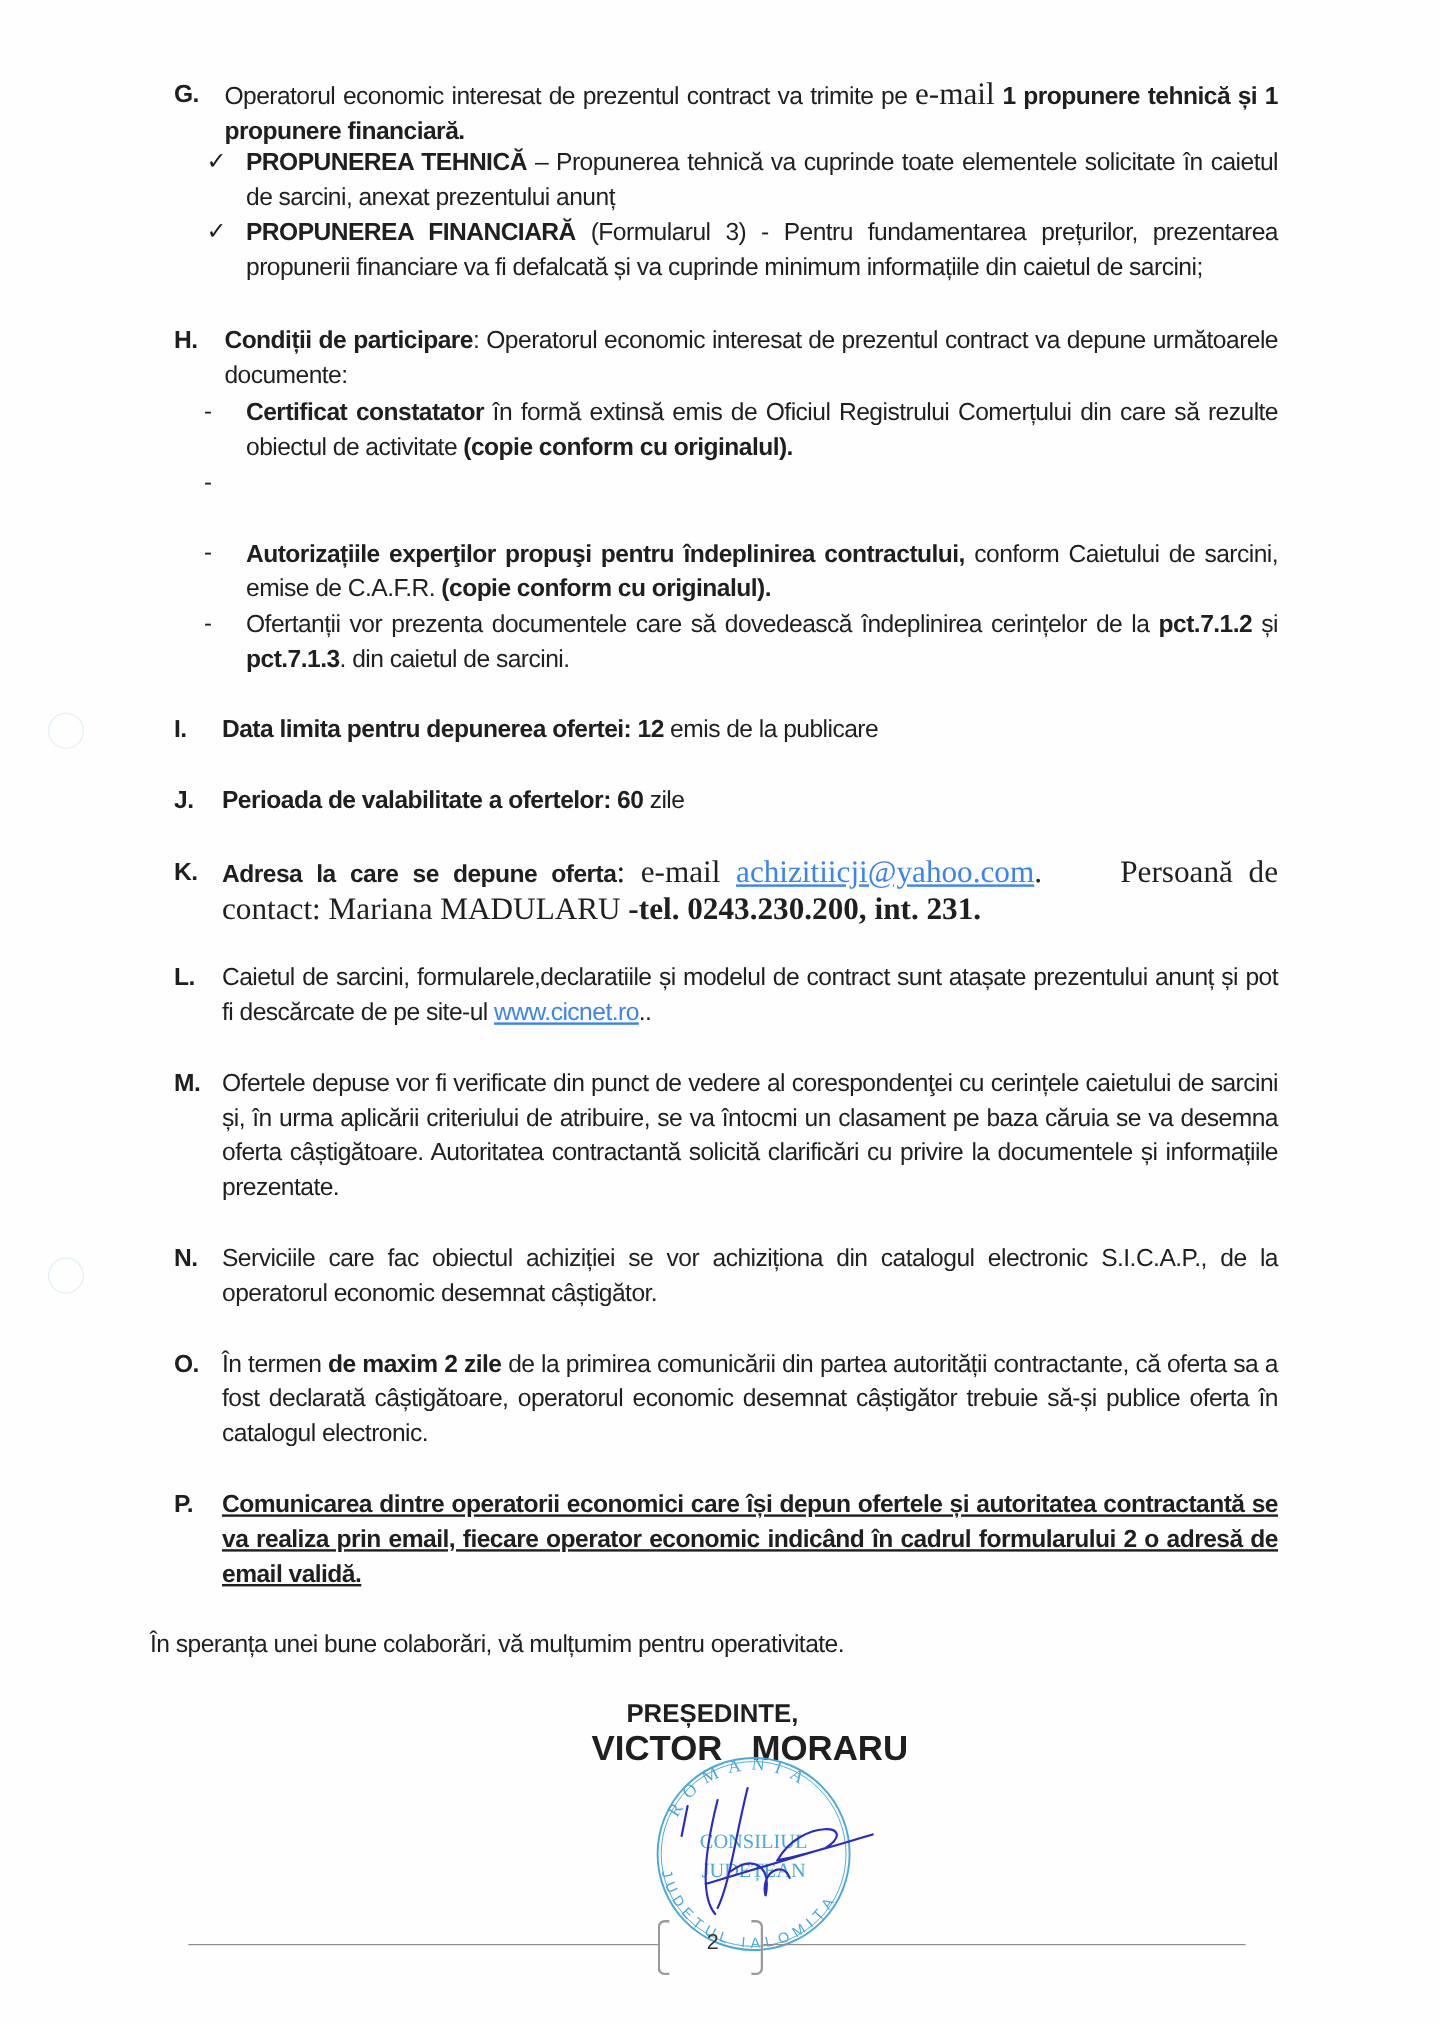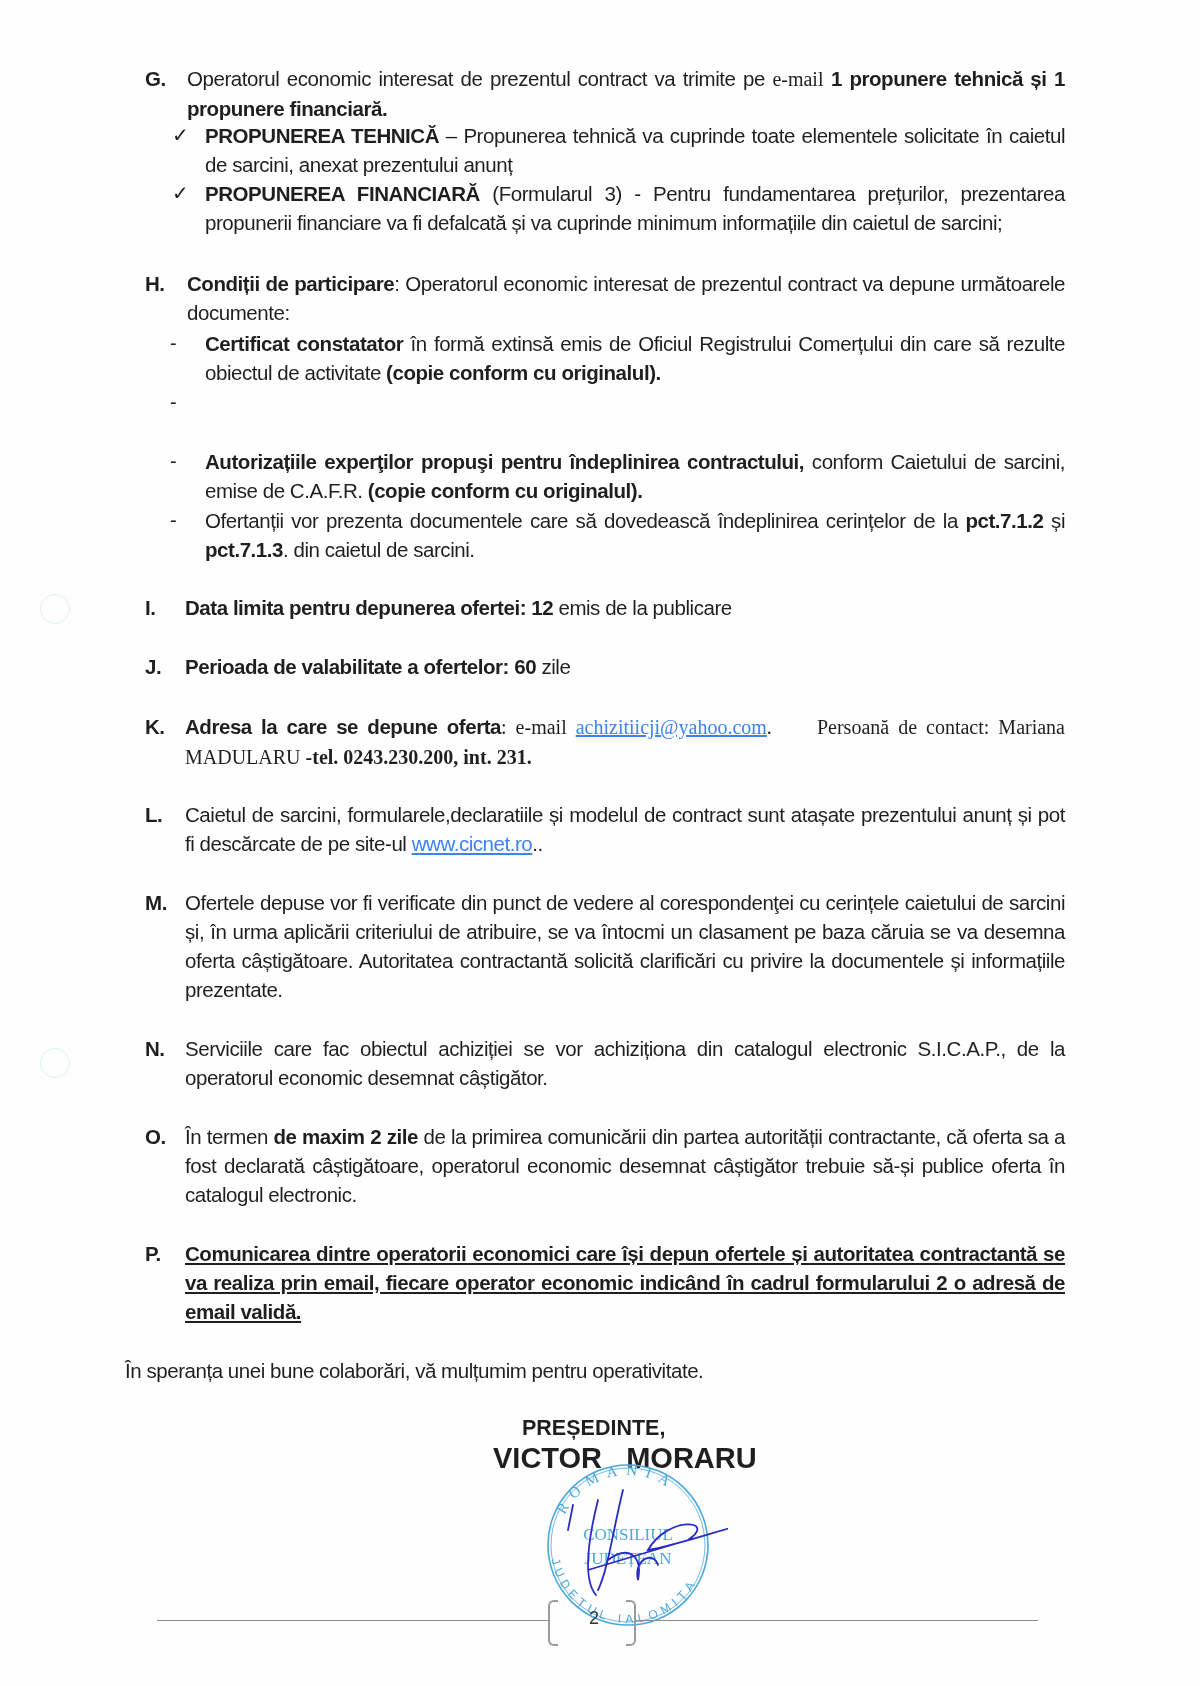--- a/index.html
+++ b/index.html
@@ -2,21 +2,21 @@
 <html><head>
 <meta charset="utf-8">
 <style>
   html, body { margin: 0; padding: 0; background: #ffffff; }
   body { width: 1200px; height: 1686px; position: relative; overflow: hidden;
          font-family: "Liberation Sans", "DejaVu Sans", sans-serif; color: #1f1f1f; }
   .page { position: absolute; left: 0; top: 0; width: 1200px; height: 1686px; background: #fefefe; }
 
   .t { font-size: 20.5px; line-height: 29px; letter-spacing: -0.45px; text-align: justify; text-align-last: auto; }
   .b { font-weight: bold; }
-  .serif { font-family: "Liberation Serif", "DejaVu Serif", serif; letter-spacing: 0; font-size: 20px; }
+  .serif { font-family: "Liberation Serif", "DejaVu Serif", serif; letter-spacing: 0; font-size: 26px; }
   .u { text-decoration: underline; }
   .link { color: #3b82f6; text-decoration: underline; }
 
   .sec { position: absolute; left: 145px; width: 920px; }
   .sec .letter { position: absolute; left: 0; top: 0; font-weight: bold; font-size: 20.5px; line-height: 29px; }
   .sec .body { margin-left: 40px; }
 
   .check { position: absolute; font-size: 20px; line-height: 29px; }
   .sub { position: absolute; left: 205px; width: 860px; }
   .dash { position: absolute; left: 170px; font-size: 20px; line-height: 29px; }

